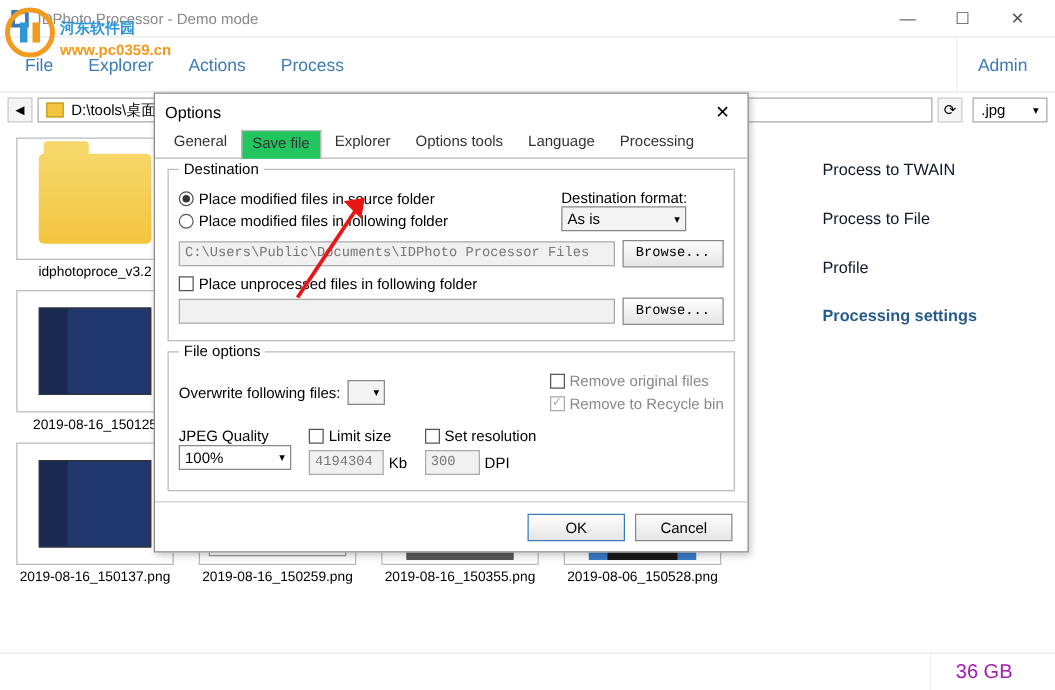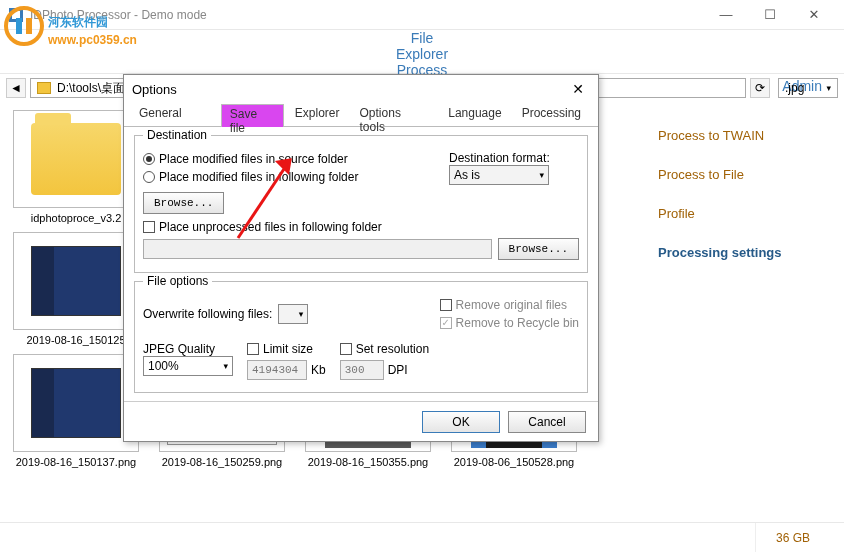--- a/index.html
+++ b/index.html
@@ -4,21 +4,21 @@
 <style>
 * { margin: 0; padding: 0; box-sizing: border-box; font-family: "Segoe UI", Tahoma, sans-serif; font-size: 12px; }
 body { width: 844px; height: 552px; background: #fff; position: relative; overflow: hidden; }
 
 .titlebar { height: 30px; display: flex; align-items: center; padding: 0 8px; border-bottom: 1px solid #e8e8e8; }
 .titlebar .icon { width: 16px; height: 16px; margin-right: 6px; }
 .titlebar .title { color: #888; font-size: 12px; }
 .titlebar .buttons { margin-left: auto; display: flex; }
 .titlebar .buttons div { width: 44px; height: 28px; display: flex; align-items: center; justify-content: center; color: #555; font-size: 13px; }
 
-.menubar { height: 44px; display: flex; align-items: center; padding: 0 6px; border-bottom: 1px solid #e8e8e8; flex-direction: column; }
+.menubar { height: 44px; display: flex; align-items: center; padding: 0 6px; border-bottom: 1px solid #e8e8e8; }
 .menubar .item { padding: 0 14px; color: #3a7bb8; font-size: 14px; height: 100%; display: flex; align-items: center; }
 .menubar .admin { margin-left: auto; color: #3a7bb8; font-size: 14px; padding: 0 16px; border-left: 1px solid #eee; height: 100%; display: flex; align-items: center; }
 
 .watermark { position: absolute; top: 4px; left: 2px; pointer-events: none; z-index: 5; }
 
 .addrbar { height: 28px; display: flex; align-items: center; padding: 4px 6px; gap: 4px; }
 .addrbar .back, .addrbar .refresh { width: 20px; height: 20px; border: 1px solid #ccc; display: flex; align-items: center; justify-content: center; background: #f5f5f5; }
 .addrbar .path { flex: 1; height: 20px; border: 1px solid #aaa; background: #fff; display: flex; align-items: center; padding: 0 6px; font-size: 11px; }
 .addrbar .path .folder-icon { width: 14px; height: 12px; background: #f3c53e; border: 1px solid #c89a1e; margin-right: 6px; }
 .addrbar .ext { width: 60px; height: 20px; border: 1px solid #aaa; display: flex; align-items: center; padding: 1px 6px; font-size: 11px; margin-left: 4px; }
@@ -37,34 +37,34 @@
 .whitedoc { width: 110px; height: 84px; background: #fff; border: 1px solid #999; position:relative; }
 .whitedoc::after { content:""; position:absolute; top:6px; left:6px; right:6px; height:1px; background:#ccc; box-shadow: 0 4px 0 #ccc, 0 8px 0 #ccc, 0 12px 0 #ccc, 0 16px 0 #ccc, 0 20px 0 #ccc, 0 24px 0 #ccc;}
 .greyphoto { width: 86px; height: 90px; background: #5a5a5a; position:relative; }
 .greyphoto::after { content:""; position:absolute; bottom:18px; left:50%; width:26px; height:10px; background:#c02a2a; transform:translateX(-50%);}
 .greyphoto::before { content:""; position:absolute; top:10px; left:50%; width:30px; height:34px; background:#bfa58c; border-radius:50%; transform:translateX(-50%);}
 .bluephoto { width: 86px; height: 90px; background: #3a7bc8; position:relative;}
 .bluephoto::before { content:""; position:absolute; top:10px; left:50%; width:30px; height:34px; background:#e2c4a7; border-radius:50%; transform:translateX(-50%);}
 .bluephoto::after { content:""; position:absolute; bottom:0; left:50%; width:56px; height:34px; background:#1a1a1a; border-radius:14px 14px 0 0; transform:translateX(-50%);}
 
 .sidepanel { flex: 1; padding: 14px 18px; }
-.sidepanel .link { color: #a16207; font-size: 13px; padding: 12px 0; }
+.sidepanel .link { color: #0f172a; font-size: 13px; padding: 12px 0; }
 .sidepanel .link.active { color: #265a88; font-weight: 600; }
 
 .statusbar { position:absolute; bottom:0; left:0; right:0; height: 30px; border-top: 1px solid #e8e8e8; display: flex; align-items: center; justify-content: flex-end; padding: 0 14px; }
-.statusbar .space { color: #a16207; font-size: 12px; padding: 0 20px; border-left: 1px solid #eee; height: 100%; display: flex; align-items: center; }
+.statusbar .space { color: #a21caf; font-size: 16px; padding: 0 20px; border-left: 1px solid #eee; height: 100%; display: flex; align-items: center; }
 
 
 .dialog { position: absolute; top: 74px; left: 123px; width: 476px; height: 368px; background: #fff; border: 1px solid #888; box-shadow: 2px 2px 6px rgba(0,0,0,0.25); z-index: 20; display: flex; flex-direction: column; }
 .dlg-title { height: 28px; display: flex; align-items: center; padding: 0 8px; }
 .dlg-title span { font-size: 13px; }
 .dlg-title .close { margin-left: auto; width: 24px; height: 22px; display: flex; align-items: center; justify-content: center; font-size: 14px; }
 .dlg-tabs { height: 24px; display: flex; border-bottom: 1px solid #bbb; padding: 0 6px; font-family: "Courier New", monospace; font-size: 12px; }
 .dlg-tabs .tab { padding: 2px 8px; border: 1px solid transparent; border-bottom: none; margin-right: 2px; color: #333; }
-.dlg-tabs .tab.active { border-color: #bbb; background: #d946ef; position: relative; top: 1px; margin-left: 28px; }
+.dlg-tabs .tab.active { border-color: #bbb; background: #22c55e; position: relative; top: 1px; }
 .dlg-body { flex: 1; padding: 8px 10px; font-family: "Courier New", monospace; font-size: 12px; overflow: hidden; }
 .fieldset { border: 1px solid #bbb; padding: 8px; margin-bottom: 8px; position: relative; }
 .fieldset .legend { position: absolute; top: -8px; left: 8px; background: #fff; padding: 0 4px; }
 .radio-row { display: flex; align-items: center; margin: 4px 0; gap: 4px; }
 .radio { width: 12px; height: 12px; border: 1px solid #555; border-radius: 50%; display: inline-flex; align-items: center; justify-content: center; }
 .radio.checked::after { content:""; width: 6px; height: 6px; background: #333; border-radius: 50%; }
 .chk { width: 12px; height: 12px; border: 1px solid #555; display: inline-flex; align-items: center; justify-content: center; }
 .chk.checked::after { content:"✓"; font-size: 10px; line-height: 1; }
 .txtfield { border: 1px solid #aaa; background: #f0f0f0; padding: 2px 4px; height: 20px; font-family: "Courier New", monospace; font-size: 11px; display: flex; align-items: center; color: #777; }
 .btn { border: 1px solid #888; background: linear-gradient(#fdfdfd,#e5e5e5); padding: 2px 10px; height: 22px; font-family: "Courier New", monospace; font-size: 11px; display: inline-flex; align-items: center; }
@@ -100,20 +100,21 @@
   <div class="buttons">
     <div>—</div>
     <div>☐</div>
     <div>✕</div>
   </div>
 </div>
 
 <div class="menubar">
   <div class="item">File</div>
   <div class="item">Explorer</div>
+  <div class="item">Actions</div>
   <div class="item">Process</div>
   <div class="admin">Admin</div>
 </div>
 
 <div class="addrbar">
   <div class="back">◄</div>
   <div class="path">
     <span class="folder-icon"></span>
     <span>D:\tools\桌面\</span>
   </div>
@@ -213,20 +214,21 @@
           </div>
         </div>
         <div style="width:130px">
           <div>Destination format:</div>
           <div class="combo" style="width:100px">
               <span>As is</span>
             </div>
         </div>
       </div>
       <div class="dest-row">
+        <div class="txtfield" style="flex:1">C:\Users\Public\Documents\IDPhoto Processor Files</div>
         <div class="btn">Browse...</div>
       </div>
       <div class="radio-row" style="margin-top:6px">
         <span class="chk"></span>
         <span>Place unprocessed files in following folder</span>
       </div>
       <div class="dest-row">
         <div class="txtfield" style="flex:1"></div>
         <div class="btn">Browse...</div>
       </div>

